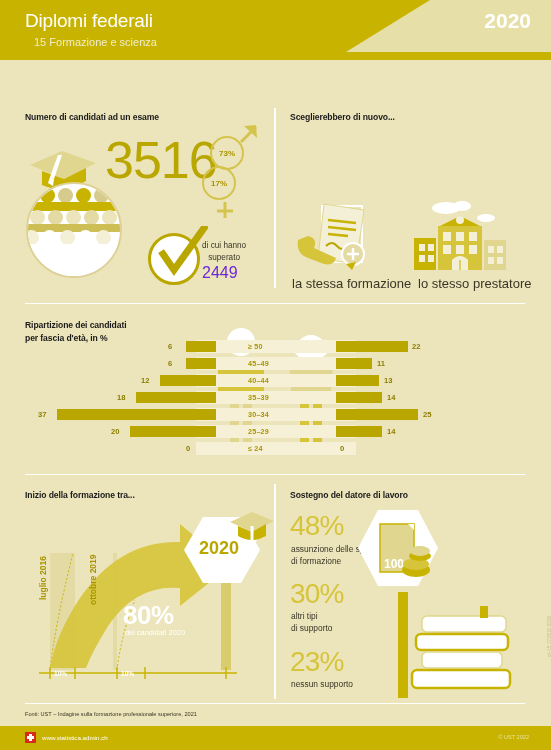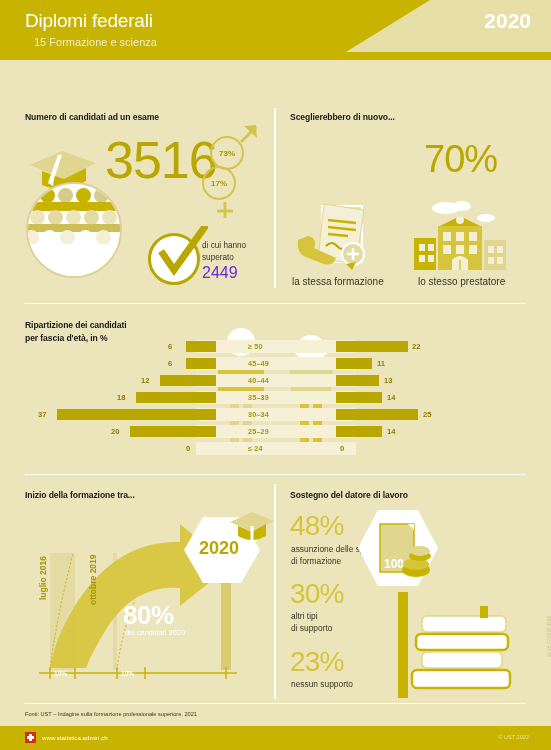--- a/index.html
+++ b/index.html
@@ -26,27 +26,27 @@
   .circ-photo{position:absolute;left:26px;top:182px;width:92px;height:92px;border-radius:50%;
      background:#fff;border:2px solid #ddd198;overflow:hidden;}
   .dotrow{position:absolute;width:120px;height:16px;left:-8px;}
   .dot{position:absolute;width:15px;height:15px;border-radius:50%;}
   .cap{position:absolute;left:28px;top:149px;width:70px;height:44px;}
   .gcircle{position:absolute;width:30px;height:30px;border-radius:50%;border:2.5px solid #d4c44e;
      color:#a89400;font-size:8px;font-weight:bold;display:flex;align-items:center;justify-content:center;}
 
   .checkcircle{position:absolute;left:148px;top:233px;width:46px;height:46px;border-radius:50%;
      background:#fff;border:3px solid #b9a700;}
-  .lbl-dicui{position:absolute;left:202px;top:240px;font-size:8.2px;color:#3a3526;line-height:12px;}
+  .lbl-dicui{position:absolute;left:202px;top:240px;font-size:8.2px;color:#3a3526;line-height:12px;text-align:center;}
   .num2449{position:absolute;left:202px;top:264px;font-size:16px;color:#6d28d9;}
 
   
   .pct87{position:absolute;left:296px;top:140px;font-size:38px;color:#b9a700;letter-spacing:-1px;line-height:1;}
   .pct70{position:absolute;left:424px;top:140px;font-size:38px;color:#b9a700;letter-spacing:-1px;line-height:1;}
-  .capt-s1{position:absolute;font-size:10px;color:#3a3526;}
+  .capt-s1{position:absolute;font-size:13px;color:#3a3526;}
 
   
   .agerow-bg{position:absolute;background:#f6f1d6;height:13px;}
   .agelabel{position:absolute;width:54px;height:13px;line-height:13px;
      font-size:7.2px;color:#a89400;font-weight:bold;letter-spacing:0.2px;}
   .bar{position:absolute;height:11px;background:#b9a700;}
   .barval{position:absolute;font-size:7.6px;font-weight:bold;color:#8d7d00;line-height:11px;}
 
   
   .vlab{position:absolute;font-size:8.5px;font-weight:bold;color:#a89400;
@@ -152,21 +152,20 @@
   </svg>
   <div class="lbl-dicui">
     <span>di cui hanno</span><br>
     <span>superato</span>
   </div>
   <div class="num2449">2449</div>
 
   
   <div class="sect-title" style="left:290px;top:112px">Sceglierebbero di nuovo...</div>
 
-  <div class="pct70">70%</div>
 
   <svg style="position:absolute;left:296px;top:200px;width:78px;height:72px">
     <polygon points="26,6 66,6 66,62 26,62" fill="#ece5bb" stroke="#fff" stroke-width="2"></polygon>
     <polygon points="28,4 68,10 60,64 22,58" fill="#f4efd7" stroke="#e0d68f" stroke-width="1"></polygon>
     <line x1="32" y1="20" x2="60" y2="23" stroke="#c8b400" stroke-width="2.5"></line>
     <line x1="32" y1="27" x2="60" y2="30" stroke="#c8b400" stroke-width="2.5"></line>
     <line x1="32" y1="34" x2="52" y2="36" stroke="#c8b400" stroke-width="2.5"></line>
     <path d="M30 46 q6 -6 11 0 q5 6 10 0" stroke="#b9a700" stroke-width="2" fill="none"></path>
     <path d="M2 40 q-2 14 10 18 l16 6 q10 2 12 -6 l-22 -10 q4 -10 -6 -12 z" fill="#d6c43a"></path>
     <circle cx="57" cy="54" r="11" fill="#e4daa4" stroke="#fff" stroke-width="2"></circle>

